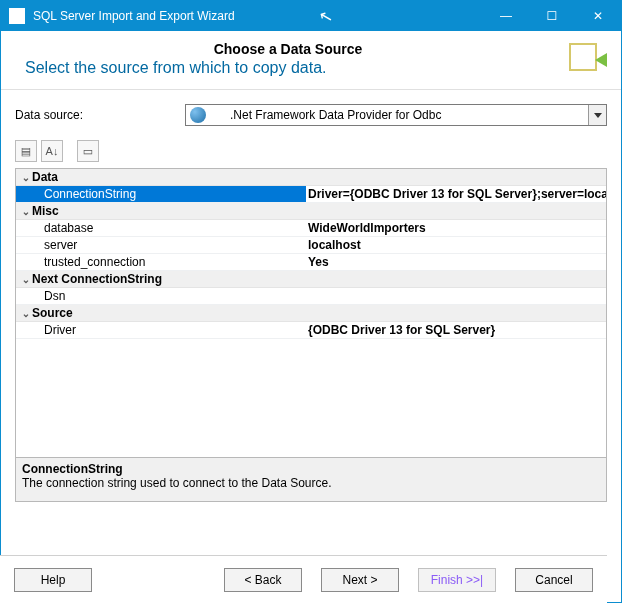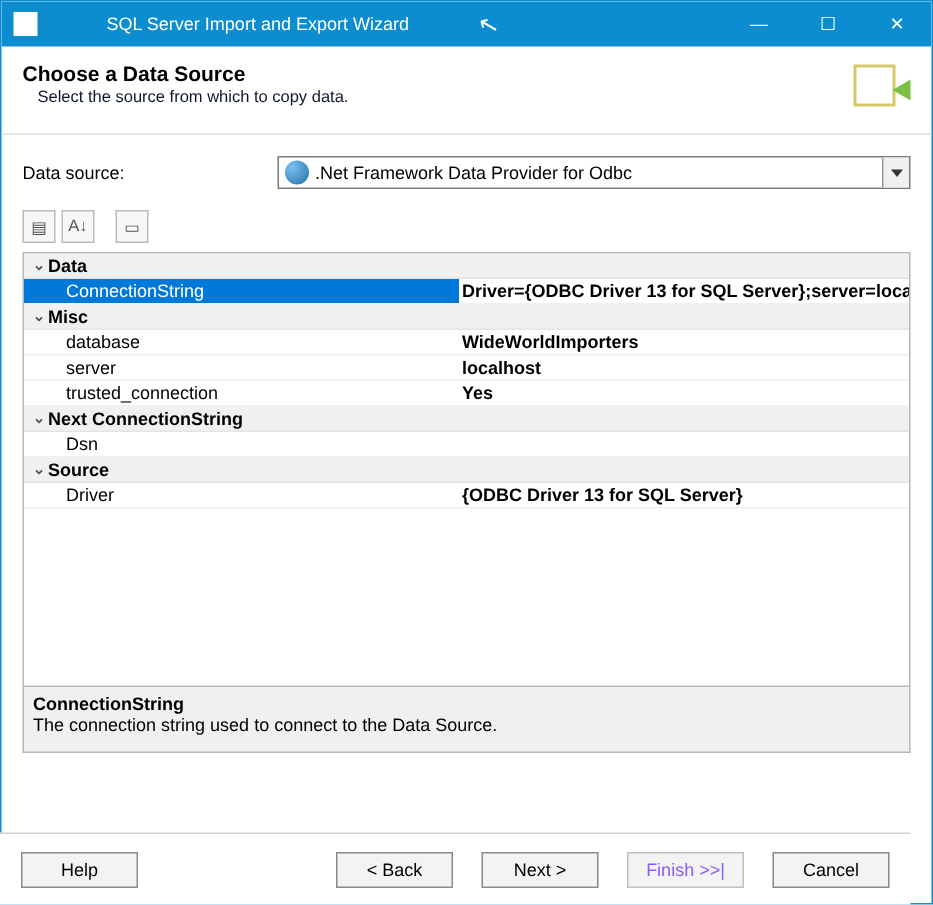--- a/index.html
+++ b/index.html
@@ -14,21 +14,20 @@
       border: 1px solid #0b8dd0;
     }
     .titlebar {
       background: #0b8dd0;
       color: #fff;
       height: 30px;
       display: flex;
       align-items: center;
       padding: 0 0 0 8px;
       position: relative;
-      gap: 38px;
     }
     .titlebar .app-icon {
       width: 16px; height: 16px;
       background: #fff;
       margin-right: 8px;
       display: inline-block;
     }
     .titlebar .title-text {
       flex: 0 0 auto;
       font-size: 12px;
@@ -55,24 +54,25 @@
       align-items: flex-start;
       padding: 10px 14px 8px 14px;
       border-bottom: 1px solid #e0e0e0;
     }
     .header-left { flex: 1; }
     .header h1 {
       margin: 0 0 2px 0;
       font-size: 14px;
       font-weight: bold;
       color: #000;
+      text-align: center;
     }
     .header .subtitle {
-      font-size: 11px;
-      color: #0f172a;
+      font-size: 16px;
+      color: #0369a1;
       margin-left: 10px;
     }
     .header-icon {
       width: 46px; height: 40px;
       position: relative;
     }
     .header-icon .box {
       position: absolute;
       width: 28px; height: 28px;
       border: 2px solid #d6c86a;
@@ -98,20 +98,21 @@
       margin-bottom: 14px;
     }
     .ds-label { width: 170px; }
     .ds-select {
       flex: 1;
       display: flex;
       align-items: center;
       border: 1px solid #7a7a7a;
       height: 22px;
       background: #fff;
+      gap: 20px;
     }
     .ds-select .globe {
       width: 16px; height: 16px;
       margin: 0 4px;
       border-radius: 50%;
       background: radial-gradient(circle at 30% 30%, #7ec0ee, #1e6fa8);
       position: relative;
     }
     .ds-select .sel-text { flex: 1; font-size: 12px; }
     .ds-select .dd-btn {

